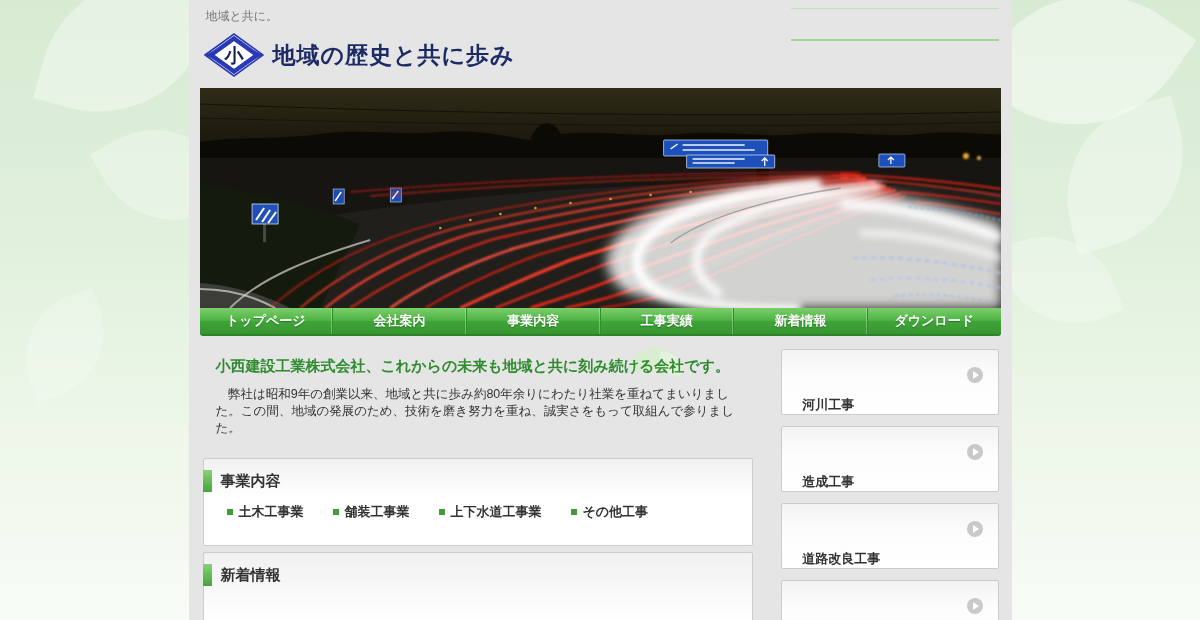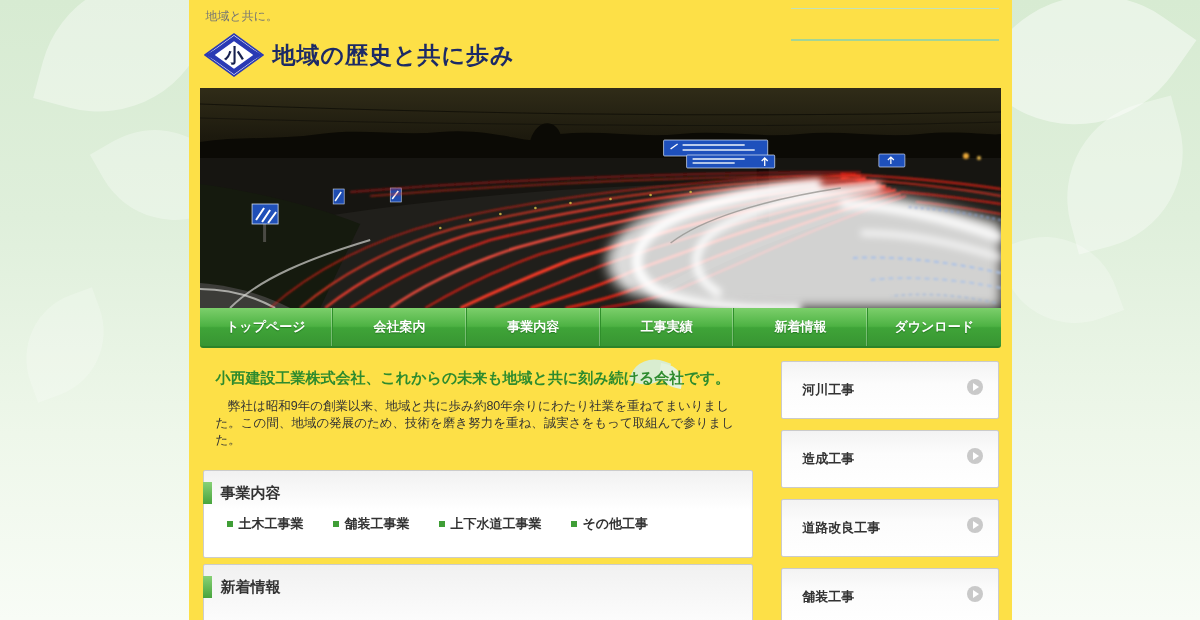--- a/index.html
+++ b/index.html
@@ -16,37 +16,37 @@
   }
   .lf1 { width:150px; height:150px; left:50px;  top:-30px;  transform:rotate(15deg); }
   .lf2 { width:110px; height:110px; left:110px; top:120px;  transform:rotate(60deg); background:rgba(255,255,255,0.3);}
   .lf3 { width:90px;  height:90px;  left:20px;  top:300px;  transform:rotate(-20deg); background:rgba(255,255,255,0.22);}
   .lf4 { width:160px; height:160px; left:1005px; top:-20px; transform:rotate(35deg); background:rgba(255,255,255,0.45);}
   .lf5 { width:130px; height:130px; left:1060px; top:110px; transform:rotate(-15deg); background:rgba(255,255,255,0.35);}
   .lf6 { width:100px; height:100px; left:1010px; top:230px; transform:rotate(70deg); background:rgba(255,255,255,0.25);}
 
   .page {
     position:relative; width:823px; height:620px; margin:0 auto;
-    background:#fde047; z-index:1;
+    background:#e5e5e5; z-index:1;
   }
 
   
   .tagline { padding:8px 0 0 17px; font-size:12px; color:#747474; }
   .util-lines { position:absolute; top:8px; right:13px; width:208px; height:34px; }
   .util-lines .l1 { border-top:1px solid #c3e1b8; }
   .util-lines .l2 { margin-top:30px; border-top:2px solid #a2d596; }
   .brand { display:flex; align-items:center; margin:6px 0 0 15px; height:48px; }
   .company-name { font-size:23px; font-weight:bold; color:#1c2a66; margin-left:9px; letter-spacing:1px; }
 
   
   .hero { display:block; margin:9px 11px 0 11px; width:801px; height:220px; }
 
   
   .nav {
-    margin:0 11px; width:801px; height:40px; display:flex;
+    margin:0 11px; width:801px; height:28px; display:flex;
     background:linear-gradient(#7ccf6b, #4db243 48%, #3fa438 52%, #389532);
     border-bottom:2px solid #2d8329; border-radius:0 0 3px 3px;
   }
   .nav-item {
     flex:1; display:flex; align-items:center; justify-content:center;
     color:#ffffff; font-size:13px; font-weight:bold; text-decoration:none;
     text-shadow:0 1px 1px rgba(0,70,0,0.45);
     border-right:1px solid #2f8f2b; box-shadow:inset -1px 0 0 rgba(255,255,255,0.3);
     cursor:pointer;
   }
@@ -71,24 +71,24 @@
   .box-head { display:flex; align-items:center; padding-top:11px; }
   .box-marker { width:9px; height:22px; margin-left:-1px; background:linear-gradient(#87d176,#48a43d); }
   .box-title { font-size:15px; font-weight:bold; color:#333; margin-left:9px; }
   .biz-items { display:flex; margin:11px 0 0 23px; font-size:13px; font-weight:bold; color:#333; }
   .biz-item { margin-right:29px; display:flex; align-items:center; }
   .bullet { width:6px; height:6px; background:#3f9e36; display:inline-block; margin-right:6px; }
 
   
   .sidebar { width:221px; margin-left:28px; }
   .side-btn {
-    position:relative; height:58px; margin-bottom:11px; cursor:pointer;
+    position:relative; height:66px; margin-bottom:11px; cursor:pointer;
     border:1px solid #cbcbcb; border-radius:2px;
     background:linear-gradient(#f3f3f3, #fcfcfc 40%, #ffffff);
-    display:flex; align-items:center;
+    display:flex; align-items:flex-end;
   }
   .side-btn-label { margin-left:20px; font-size:13px; font-weight:bold; color:#333; }
   .side-arrow {
     position:absolute; right:15px; top:17px; width:16px; height:16px;
     border-radius:50%; background:#c9c9c9;
   }
   .side-arrow::after {
     content:""; position:absolute; left:6px; top:4px; width:0; height:0;
     border-left:6px solid #ffffff; border-top:4px solid transparent; border-bottom:4px solid transparent;
   }

